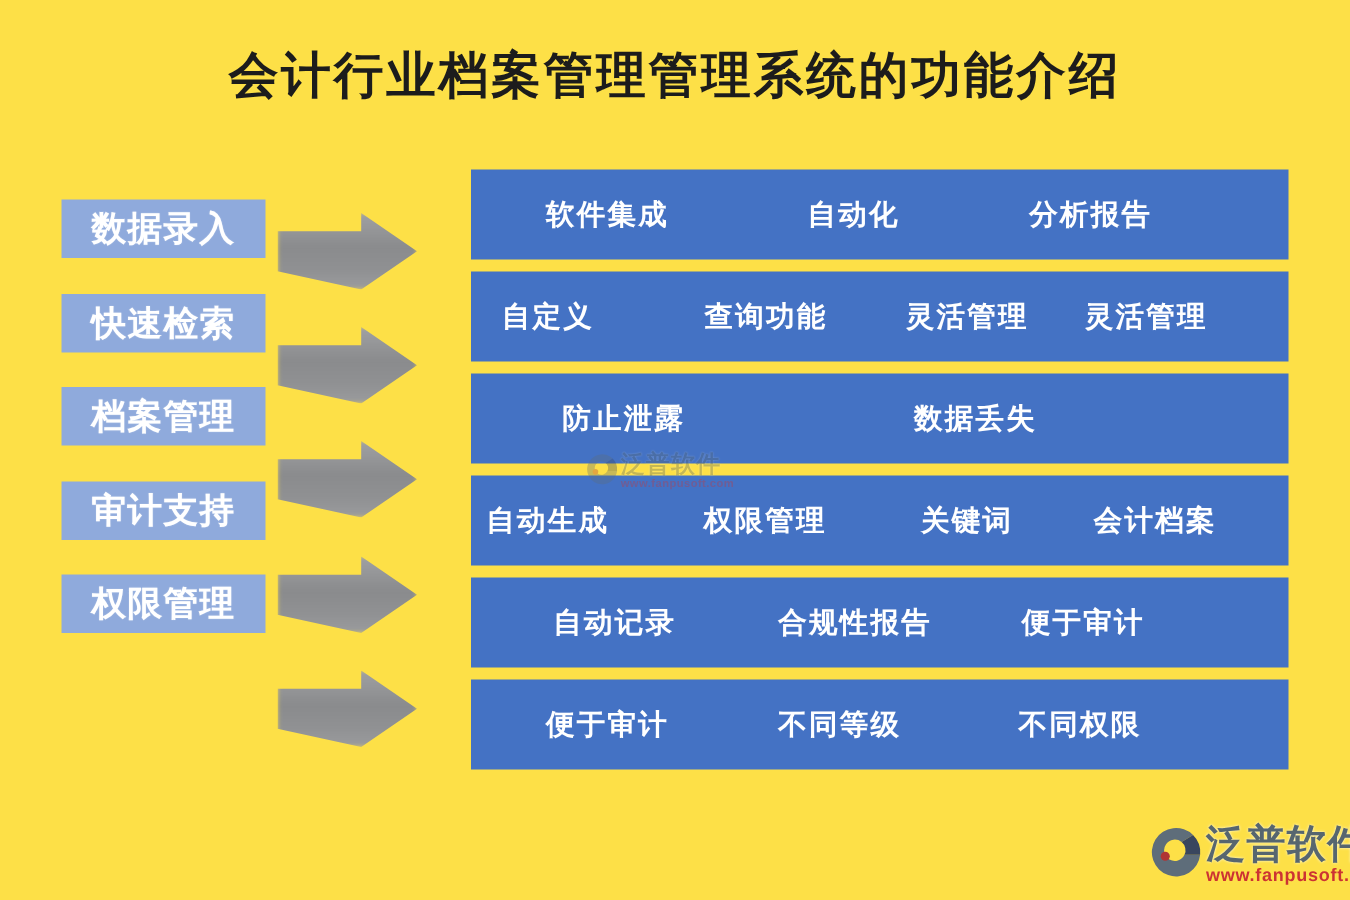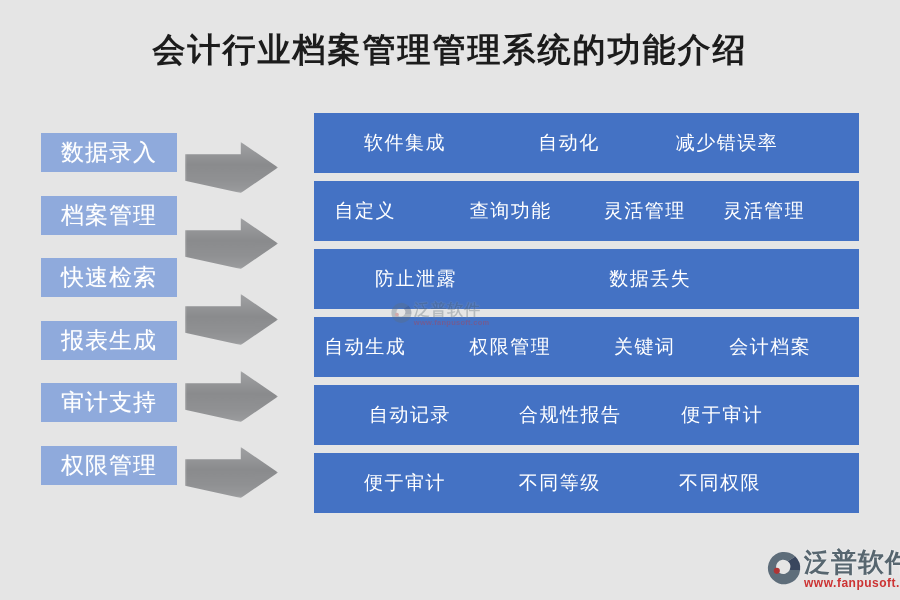--- a/index.html
+++ b/index.html
@@ -1,21 +1,21 @@
 <!DOCTYPE html>
 <html><head>
 <meta charset="utf-8">
 <style>
   * { margin: 0; padding: 0; box-sizing: border-box; }
   html, body { background: #ffffff; }
   body { font-family: "Liberation Serif", "DejaVu Serif", serif; }
   .canvas {
     position: relative;
     width: 900px; height: 600px;
-    background: #e5e5e5;
+    background: #fde047;
     overflow: hidden;
     padding-left: 44px;
   }
 
   
   .title {
     position: absolute;
     top: 28px; left: 0; width: 100%;
     text-align: center;
     font-size: 33px;
@@ -28,20 +28,21 @@
   .sidebar { position: absolute; left: 41px; top: 133px; width: 136px; }
   .side-box {
     width: 136px; height: 39px;
     margin-bottom: 23.5px;
     background: #8FAADC;
     color: #ffffff;
     display: flex; align-items: center; justify-content: center;
     font-size: 23px;
     letter-spacing: 1px;
     text-shadow: 0 0 1px rgba(255,255,255,.4);
+    font-weight: bold;
   }
 
   
   .arrow {
     position: absolute;
     left: 185px;
     width: 93px; height: 51px;
     background: linear-gradient(180deg, #a0a1a3 0%, #8a8b8d 45%, #909193 75%, #9b9c9e 100%);
     clip-path: polygon(0 24%, 60% 24%, 60% 0%, 100% 50%, 60% 100%, 0 76%);
     filter: blur(1.3px);
@@ -60,21 +61,21 @@
     margin-bottom: 8px;
     background: #4472C4;
   }
   .feature-item {
     position: absolute;
     top: 50%;
     transform: translate(-50%, -50%);
     white-space: nowrap;
     color: #ffffff;
     font-size: 19px;
-    font-weight: 400;
+    font-weight: 700;
     letter-spacing: 1.5px;
     text-align: center;
   }
 
   
   .watermark { display: flex; align-items: flex-start; }
   .wm-textcol { display: flex; flex-direction: column; margin-left: 2px; }
   .wm-brand {
     font-size: 26px; font-weight: 700; letter-spacing: 1px;
     color: #57666f;
@@ -100,48 +101,45 @@
 
 <div class="canvas">
 
   <div class="title">会计行业档案管理管理系统的功能介绍</div>
 
   <div class="sidebar">
     <div class="side-box">
       <span>数据录入</span>
     </div>
     <div class="side-box">
+      <span>快速检索</span>
+    </div>
+    <div class="side-box">
       <span>档案管理</span>
-    </div>
-    <div class="side-box">
-      <span>快速检索</span>
-    </div>
-    <div class="side-box">
-      <span>报表生成</span>
     </div>
     <div class="side-box">
       <span>审计支持</span>
     </div>
     <div class="side-box">
       <span>权限管理</span>
     </div>
   </div>
 
   <div class="arrow arrow-1"></div>
   <div class="arrow arrow-2"></div>
   <div class="arrow arrow-3"></div>
   <div class="arrow arrow-4"></div>
   <div class="arrow arrow-5"></div>
 
   <div class="rows">
 
     <div class="feature-row">
       <span class="feature-item" style="left:16.7%">软件集成</span>
       <span class="feature-item" style="left:46.8%">自动化</span>
-      <span class="feature-item" style="left:75.8%">减少错误率</span>
+      <span class="feature-item" style="left:75.8%">分析报告</span>
     </div>
 
     <div class="feature-row">
       <span class="feature-item" style="left:9.4%">自定义</span>
       <span class="feature-item" style="left:36.1%">查询功能</span>
       <span class="feature-item" style="left:60.7%">灵活管理</span>
       <span class="feature-item" style="left:82.6%">灵活管理</span>
     </div>
 
     <div class="feature-row">

